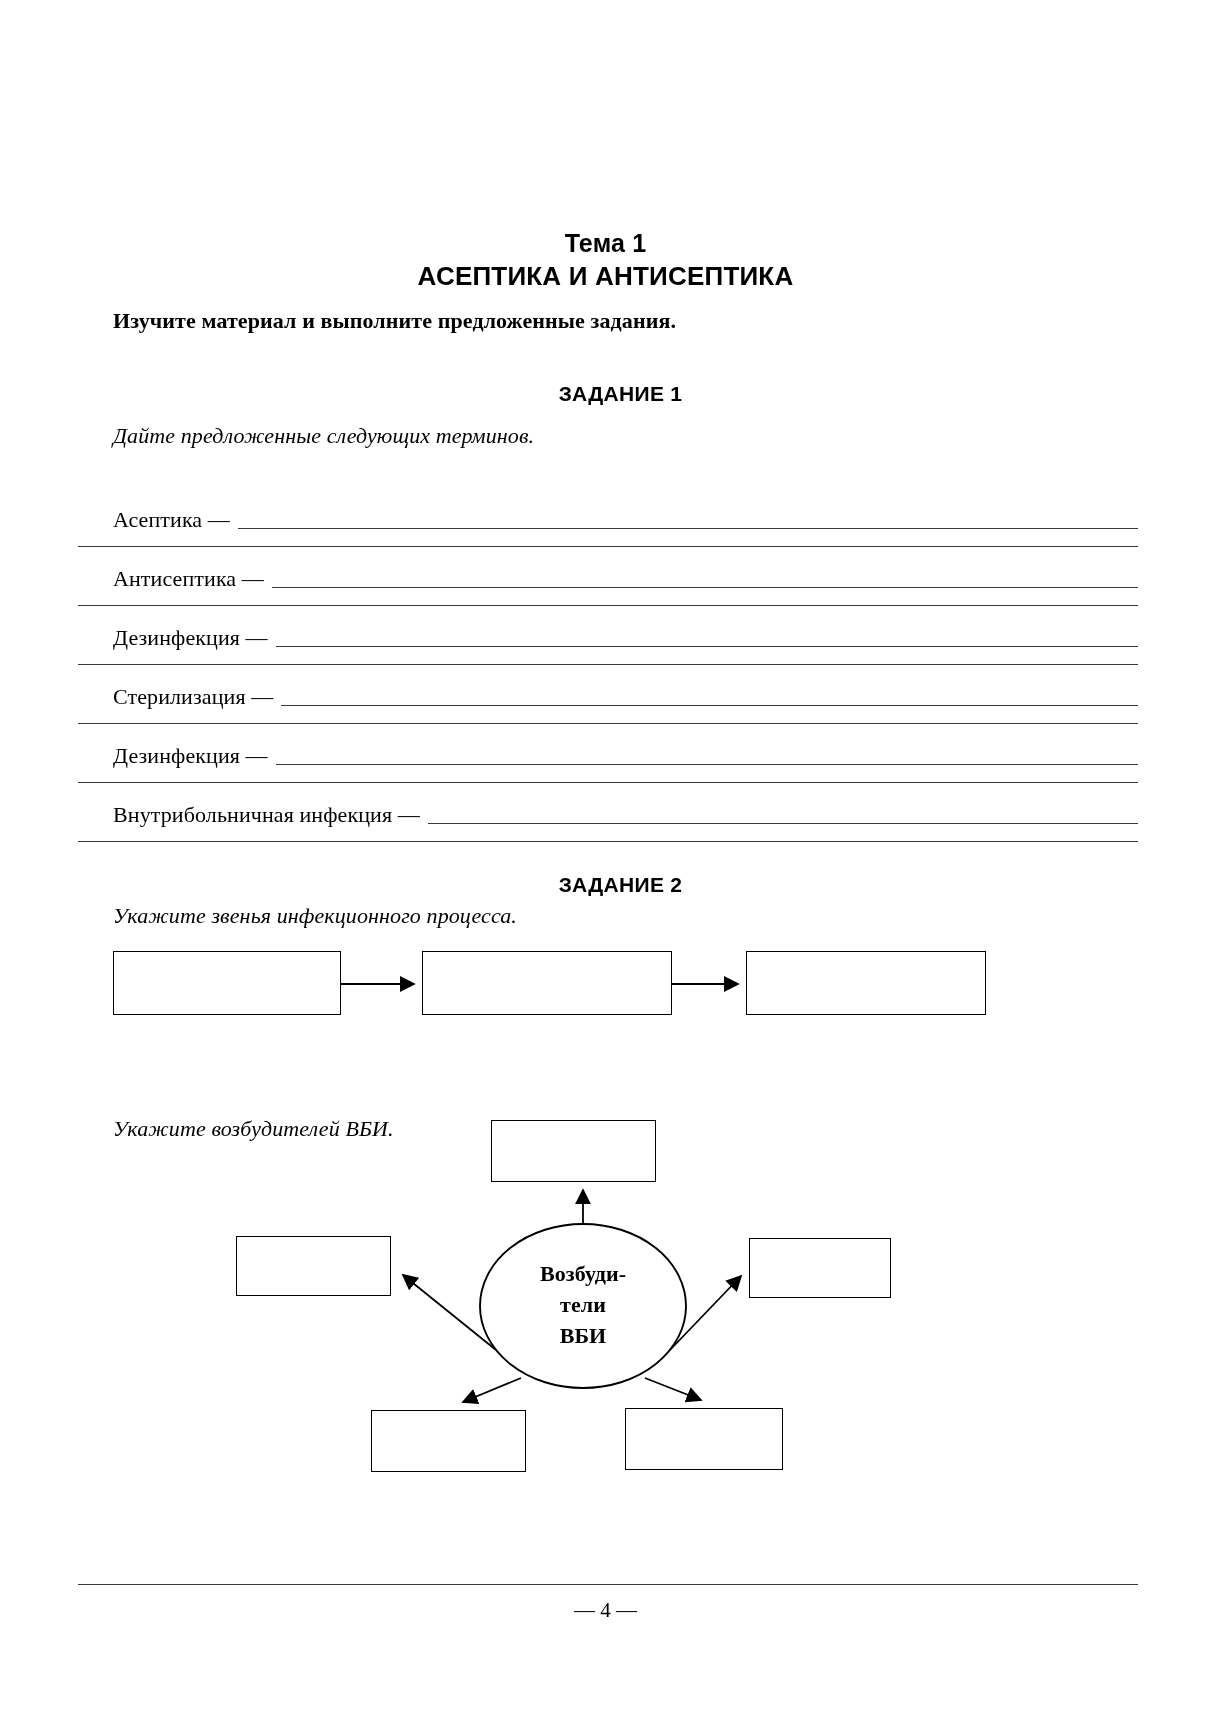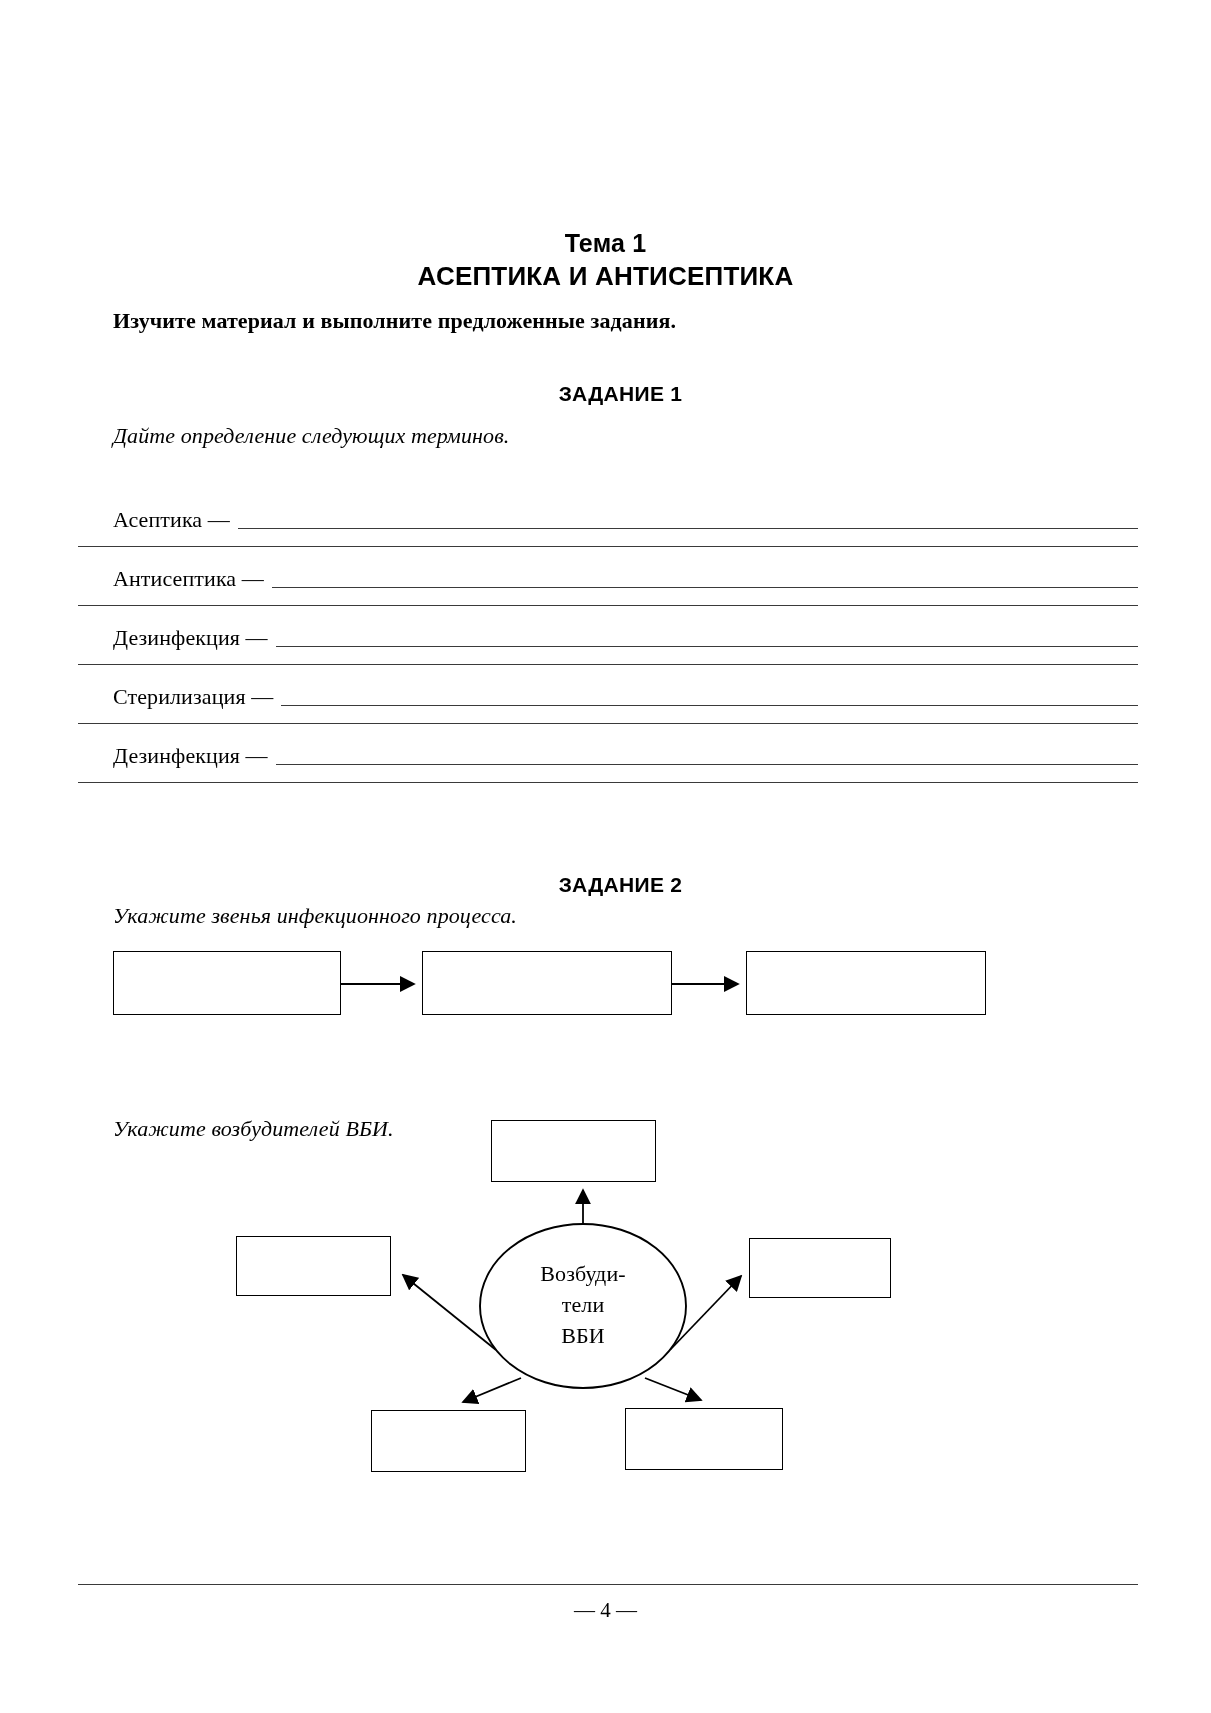--- a/index.html
+++ b/index.html
@@ -187,20 +187,21 @@
     position: absolute;
     left: 380px;
     top: 148px;
     width: 180px;
     text-align: center;
     font-family: "Liberation Serif", serif;
     font-size: 22px;
     line-height: 31px;
     letter-spacing: 0.1px;
     pointer-events: none;
+    font-weight: bold;
   }
 
   
   .footer-rule {
     position: absolute;
     left: 78px;
     top: 1584px;
     width: 1060px;
     border-bottom: 1.5px solid #3a3a3a;
     height: 0;
@@ -221,21 +222,21 @@
 <div class="page">
 
   <div class="title-block">
     <div class="title-line-1">Тема 1</div>
     <div class="title-line-2">АСЕПТИКА И АНТИСЕПТИКА</div>
   </div>
 
   <div class="intro">Изучите материал и выполните предложенные задания.</div>
 
   <div class="section-header" id="hdr-1">ЗАДАНИЕ 1</div>
-  <div class="prompt" id="prompt-1">Дайте определение следующих терминов.</div>
+  <div class="prompt" id="prompt-1">Дайте предложенные следующих терминов.</div>
 
   <div class="terms">
 
     <div class="term-row">
       <div class="term-first">
         <span class="term-label">Асептика —</span>
         <span class="term-rule"></span>
       </div>
       <div class="term-second"></div>
     </div>
@@ -265,20 +266,27 @@
     </div>
 
     <div class="term-row">
       <div class="term-first">
         <span class="term-label">Дезинфекция —</span>
         <span class="term-rule"></span>
       </div>
       <div class="term-second"></div>
     </div>
 
+    <div class="term-row">
+      <div class="term-first">
+        <span class="term-label">Внутрибольничная инфекция —</span>
+        <span class="term-rule"></span>
+      </div>
+      <div class="term-second"></div>
+    </div>
 
   </div>
 
   <div class="section-header" id="hdr-2">ЗАДАНИЕ 2</div>
   <div class="prompt" id="prompt-2">Укажите звенья инфекционного процесса.</div>
 
   <div class="flow">
     <svg class="flow-svg" viewBox="0 0 985 66">
       <defs>
         <marker id="arrowRight" markerWidth="9" markerHeight="9" refX="8" refY="4.5" orient="auto">

